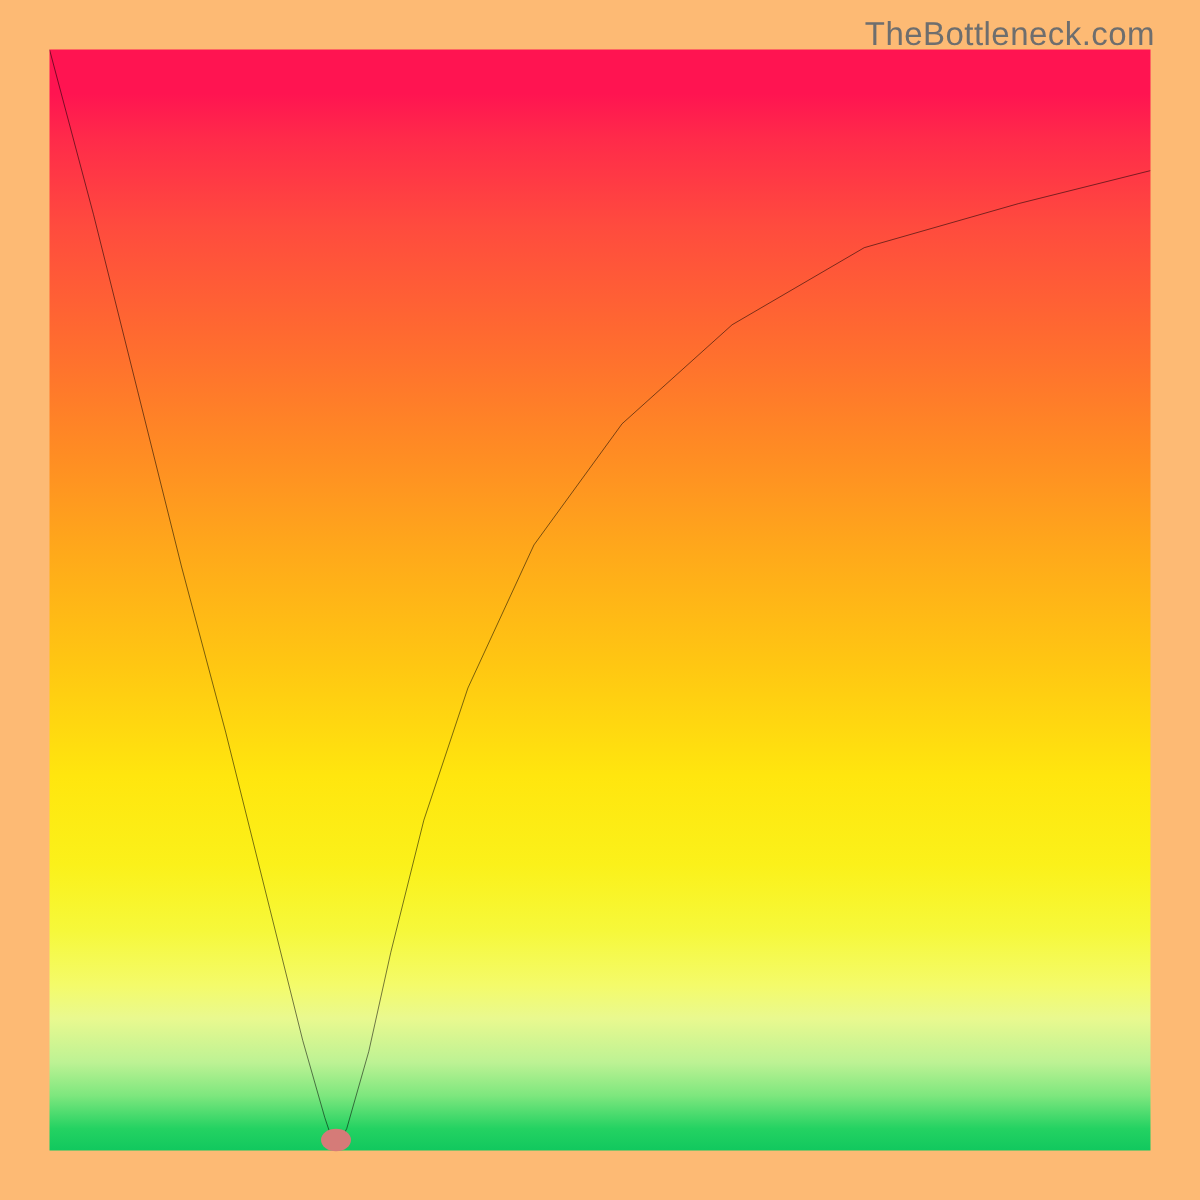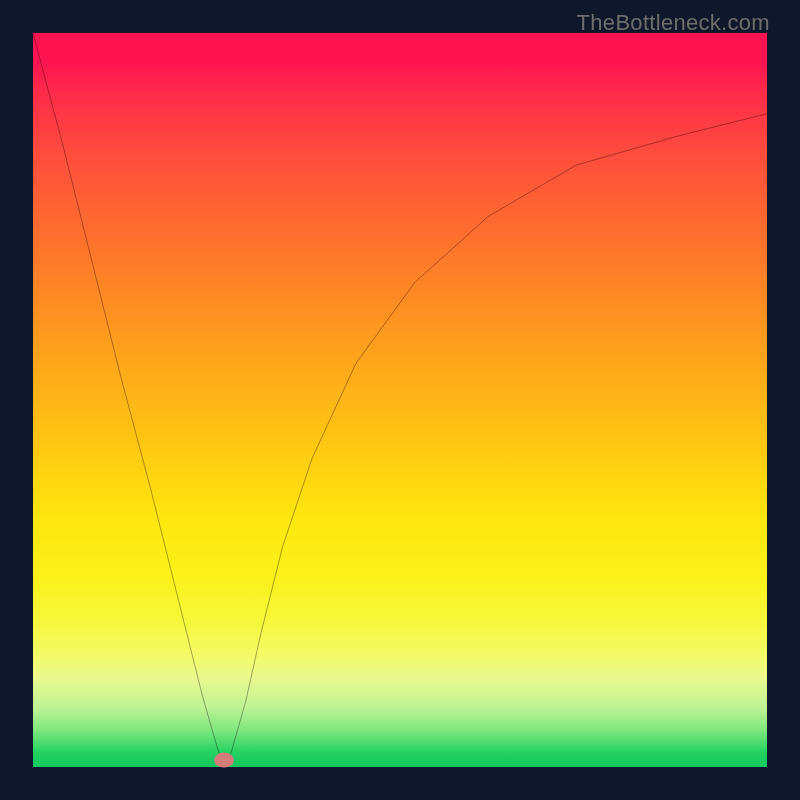--- a/index.html
+++ b/index.html
@@ -8,21 +8,21 @@
     width: 800px;
     height: 800px;
     overflow: hidden;
     background: #000;
     font-family: Arial, Helvetica, sans-serif;
   }
   .frame {
     position: relative;
     width: 800px;
     height: 800px;
-    background: #0f172a;
+    background: #fdba74;
   }
   .plot {
     position: absolute;
     left: 33px;
     top: 33px;
     width: 734px;
     height: 734px;
     background: linear-gradient(
       to bottom,
       #ff1451 0%,

